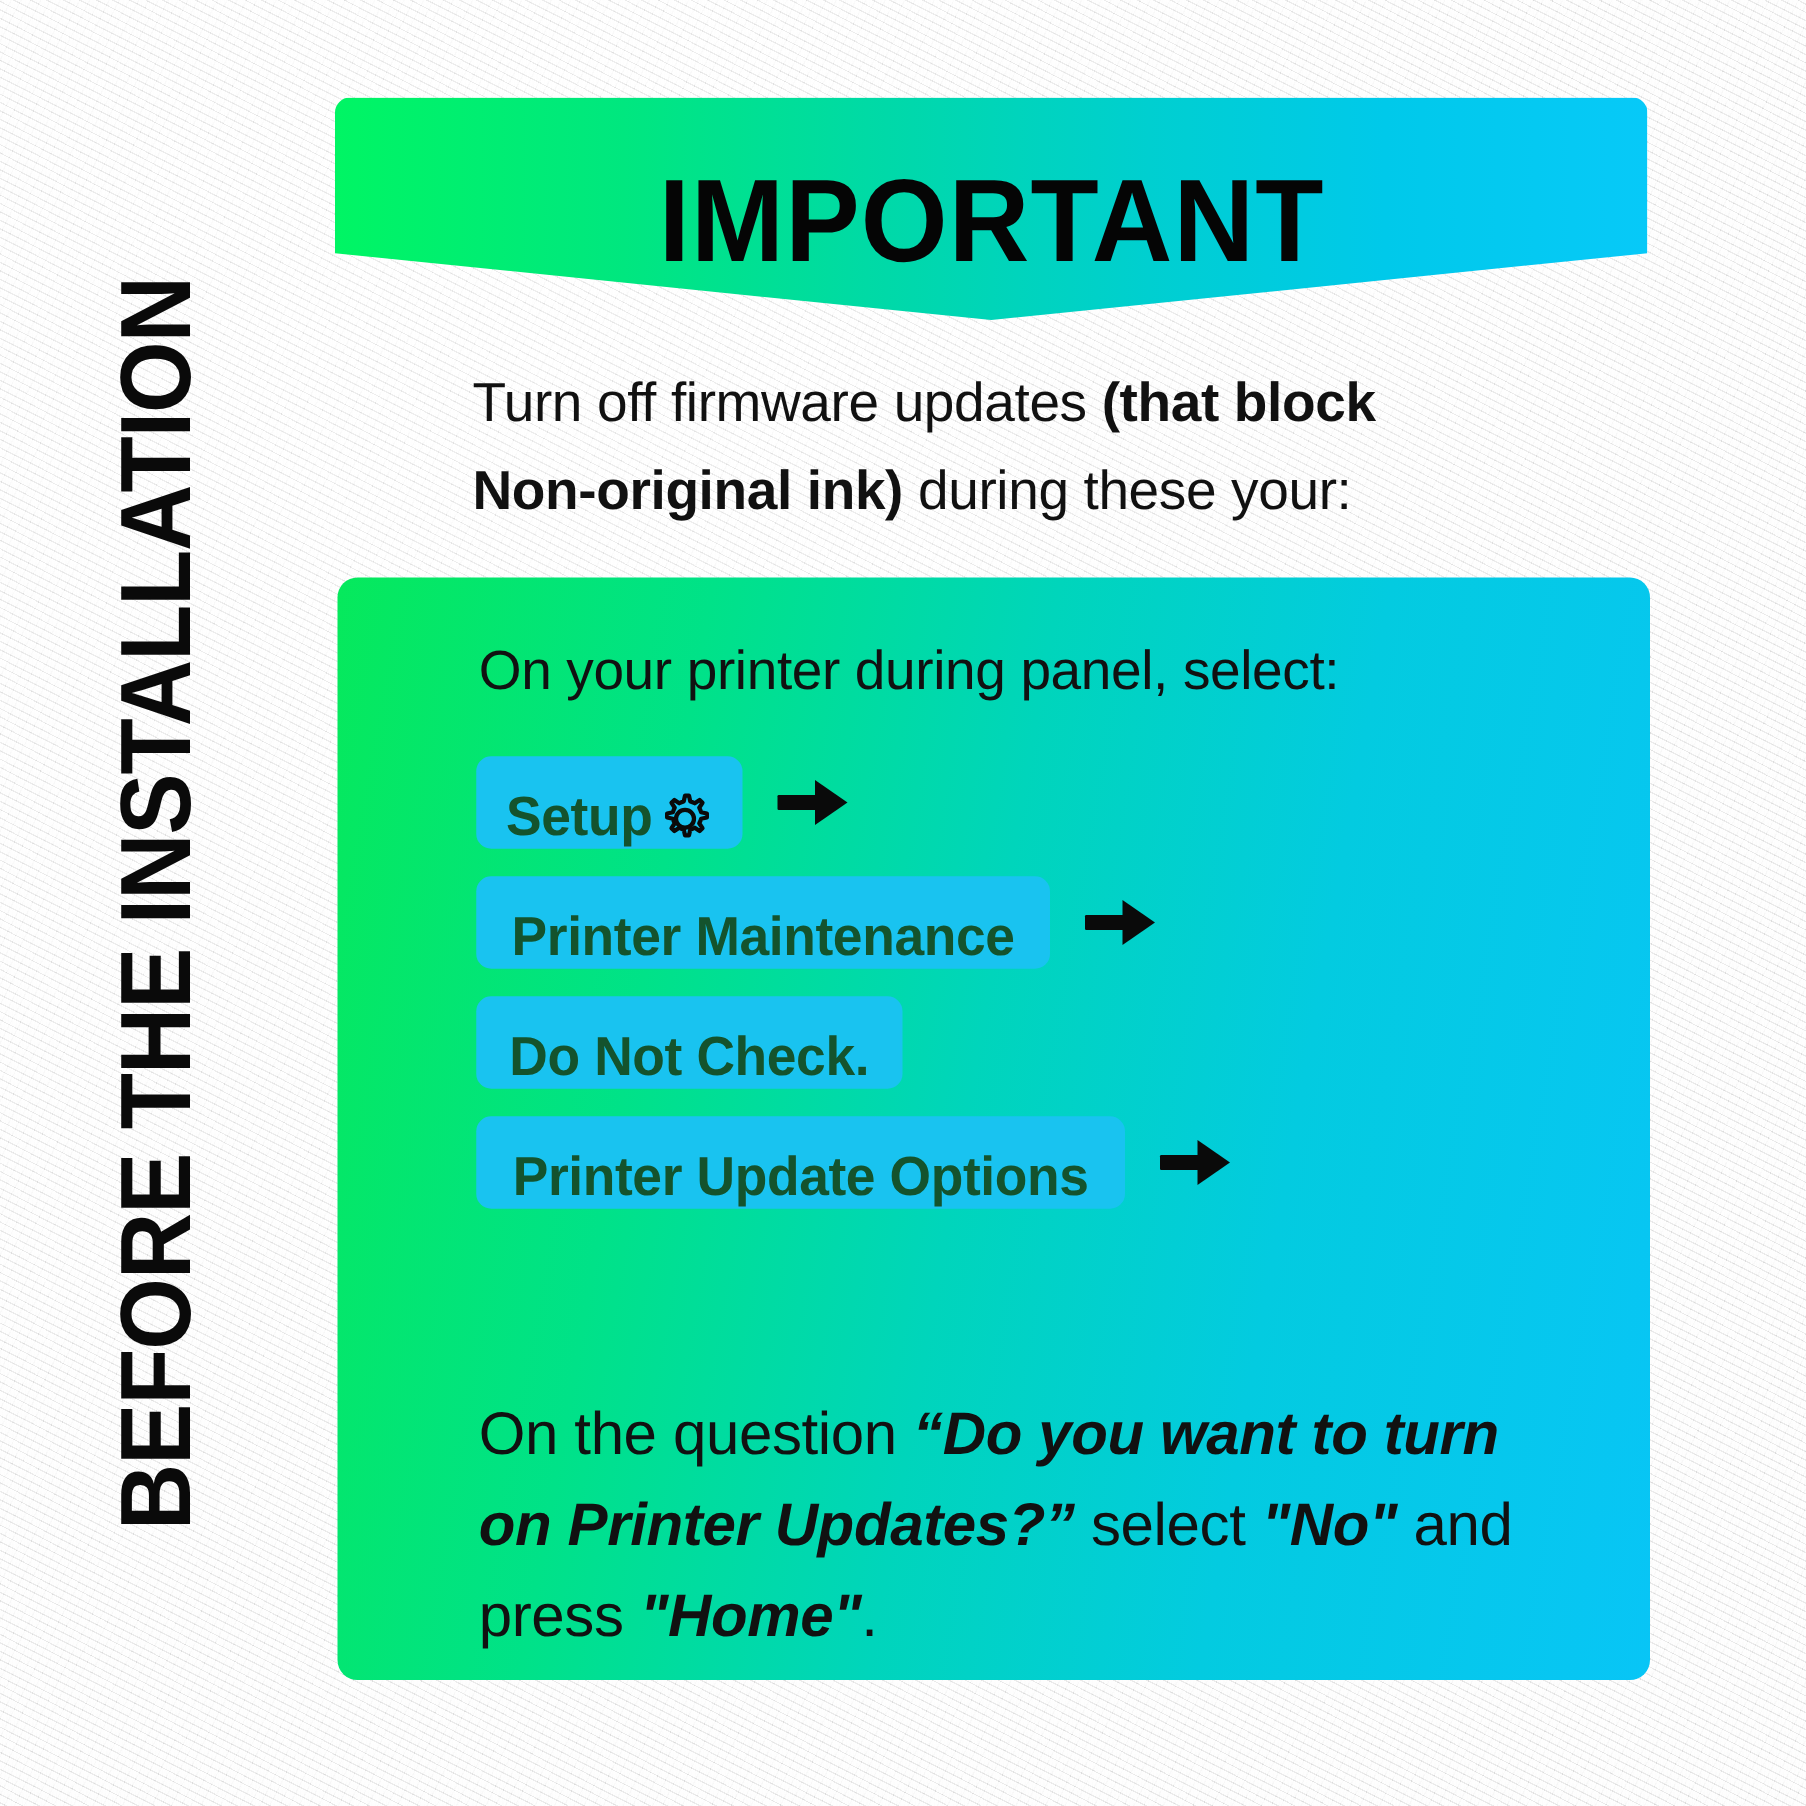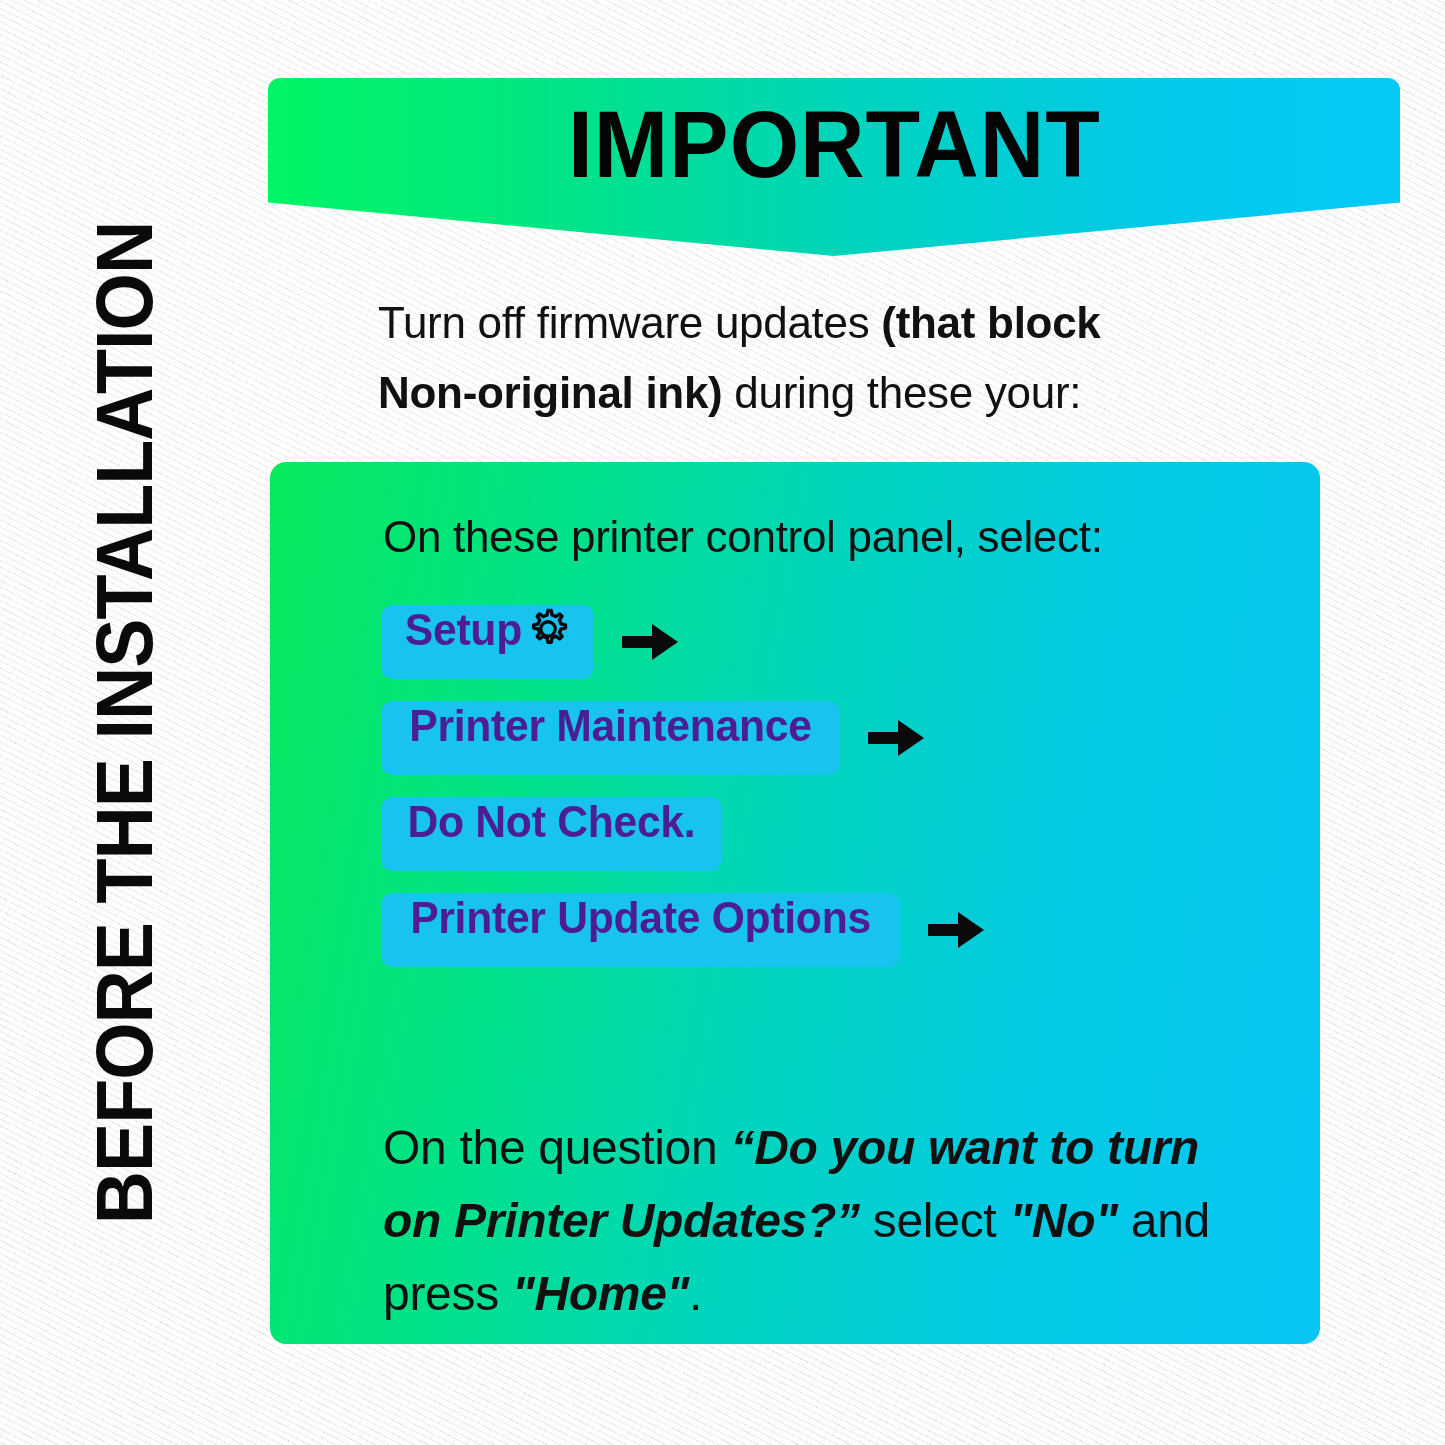--- a/index.html
+++ b/index.html
@@ -50,27 +50,27 @@
     color:#0a0a0a;
     line-height:1;
     font-stretch:condensed;
   }
   #vertical-title-inner { display:inline-block; transform:scaleX(.92); }
 
   
   #important-banner {
     position:absolute;
     left:268px; top:78px;
-    width:1132px; height:178px;
+    width:1050px; height:178px;
     background:linear-gradient(90deg, #00f564 0%, #00e77f 22%, #00d9a8 42%, #00cfd0 62%, #00c9ea 80%, #07c9f8 100%);
     border-radius:12px 12px 0 0;
     -webkit-clip-path: polygon(0 0, 100% 0, 100% 70%, 50% 100%, 0 70%);
     clip-path: polygon(0 0, 100% 0, 100% 70%, 50% 100%, 0 70%);
     display:flex;
-    align-items:flex-start;
+    align-items:center;
     justify-content:center;
   }
   #important-banner-label {
     margin-top:20px;
     font-family:"Liberation Sans", sans-serif;
     font-weight:bold;
     font-size:94px;
     letter-spacing:1px;
     color:#050505;
     line-height:1;
@@ -125,23 +125,23 @@
     display:flex;
     align-items:center;
     margin-bottom:22px;
     height:74px;
   }
   .chip {
     background:#19c3f0;
     border-radius:12px;
     height:74px;
     display:flex;
-    align-items:flex-start;
+    align-items:flex-end;
     padding:0 22px;
-    color:#4c1d95;
+    color:#14532d;
     font-weight:bold;
     font-size:44px;
     letter-spacing:-.3px;
     white-space:nowrap;
   }
   .chip-label { display:inline-block; transform:scaleX(.97); }
   .gear-icon { display:inline-flex; align-items:center; }
   .arrow-icon {
     margin-left:26px;
     display:inline-flex;
@@ -180,21 +180,21 @@
     <span id="important-banner-label">IMPORTANT</span>
   </div>
 
   <p id="intro-paragraph">
     <span>Turn off firmware updates </span><span class="b">(that block Non-original ink)</span><span> during these your:</span>
   </p>
 
   <div id="steps-box">
     <div id="steps-box-inner">
 
-      <div id="panel-instruction">On these printer control panel, select:</div>
+      <div id="panel-instruction">On your printer during panel, select:</div>
 
       <div id="chip-list">
 
         <div class="chip-row">
           <div class="chip">
             <span class="chip-label">Setup</span>
             <span class="gear-icon">
               <svg width="48" height="48" viewBox="0 0 48 48" aria-hidden="true">
                 <path d="M24 5.5 l3.2 0 1.0 4.6 a15 15 0 0 1 3.6 1.5 l3.9-2.6 2.3 2.3 -2.6 3.9 a15 15 0 0 1 1.5 3.6 l4.6 1.0 0 3.2 -4.6 1.0 a15 15 0 0 1-1.5 3.6 l2.6 3.9 -2.3 2.3 -3.9-2.6 a15 15 0 0 1-3.6 1.5 l-1.0 4.6 -3.2 0 -1.0-4.6 a15 15 0 0 1-3.6-1.5 l-3.9 2.6 -2.3-2.3 2.6-3.9 a15 15 0 0 1-1.5-3.6 l-4.6-1.0 0-3.2 4.6-1.0 a15 15 0 0 1 1.5-3.6 l-2.6-3.9 2.3-2.3 3.9 2.6 a15 15 0 0 1 3.6-1.5 z" fill="none" stroke="#0a0a0a" stroke-width="3.4" stroke-linejoin="round"></path>
                 <circle cx="24" cy="24" r="7.2" fill="none" stroke="#0a0a0a" stroke-width="3.4"></circle>

